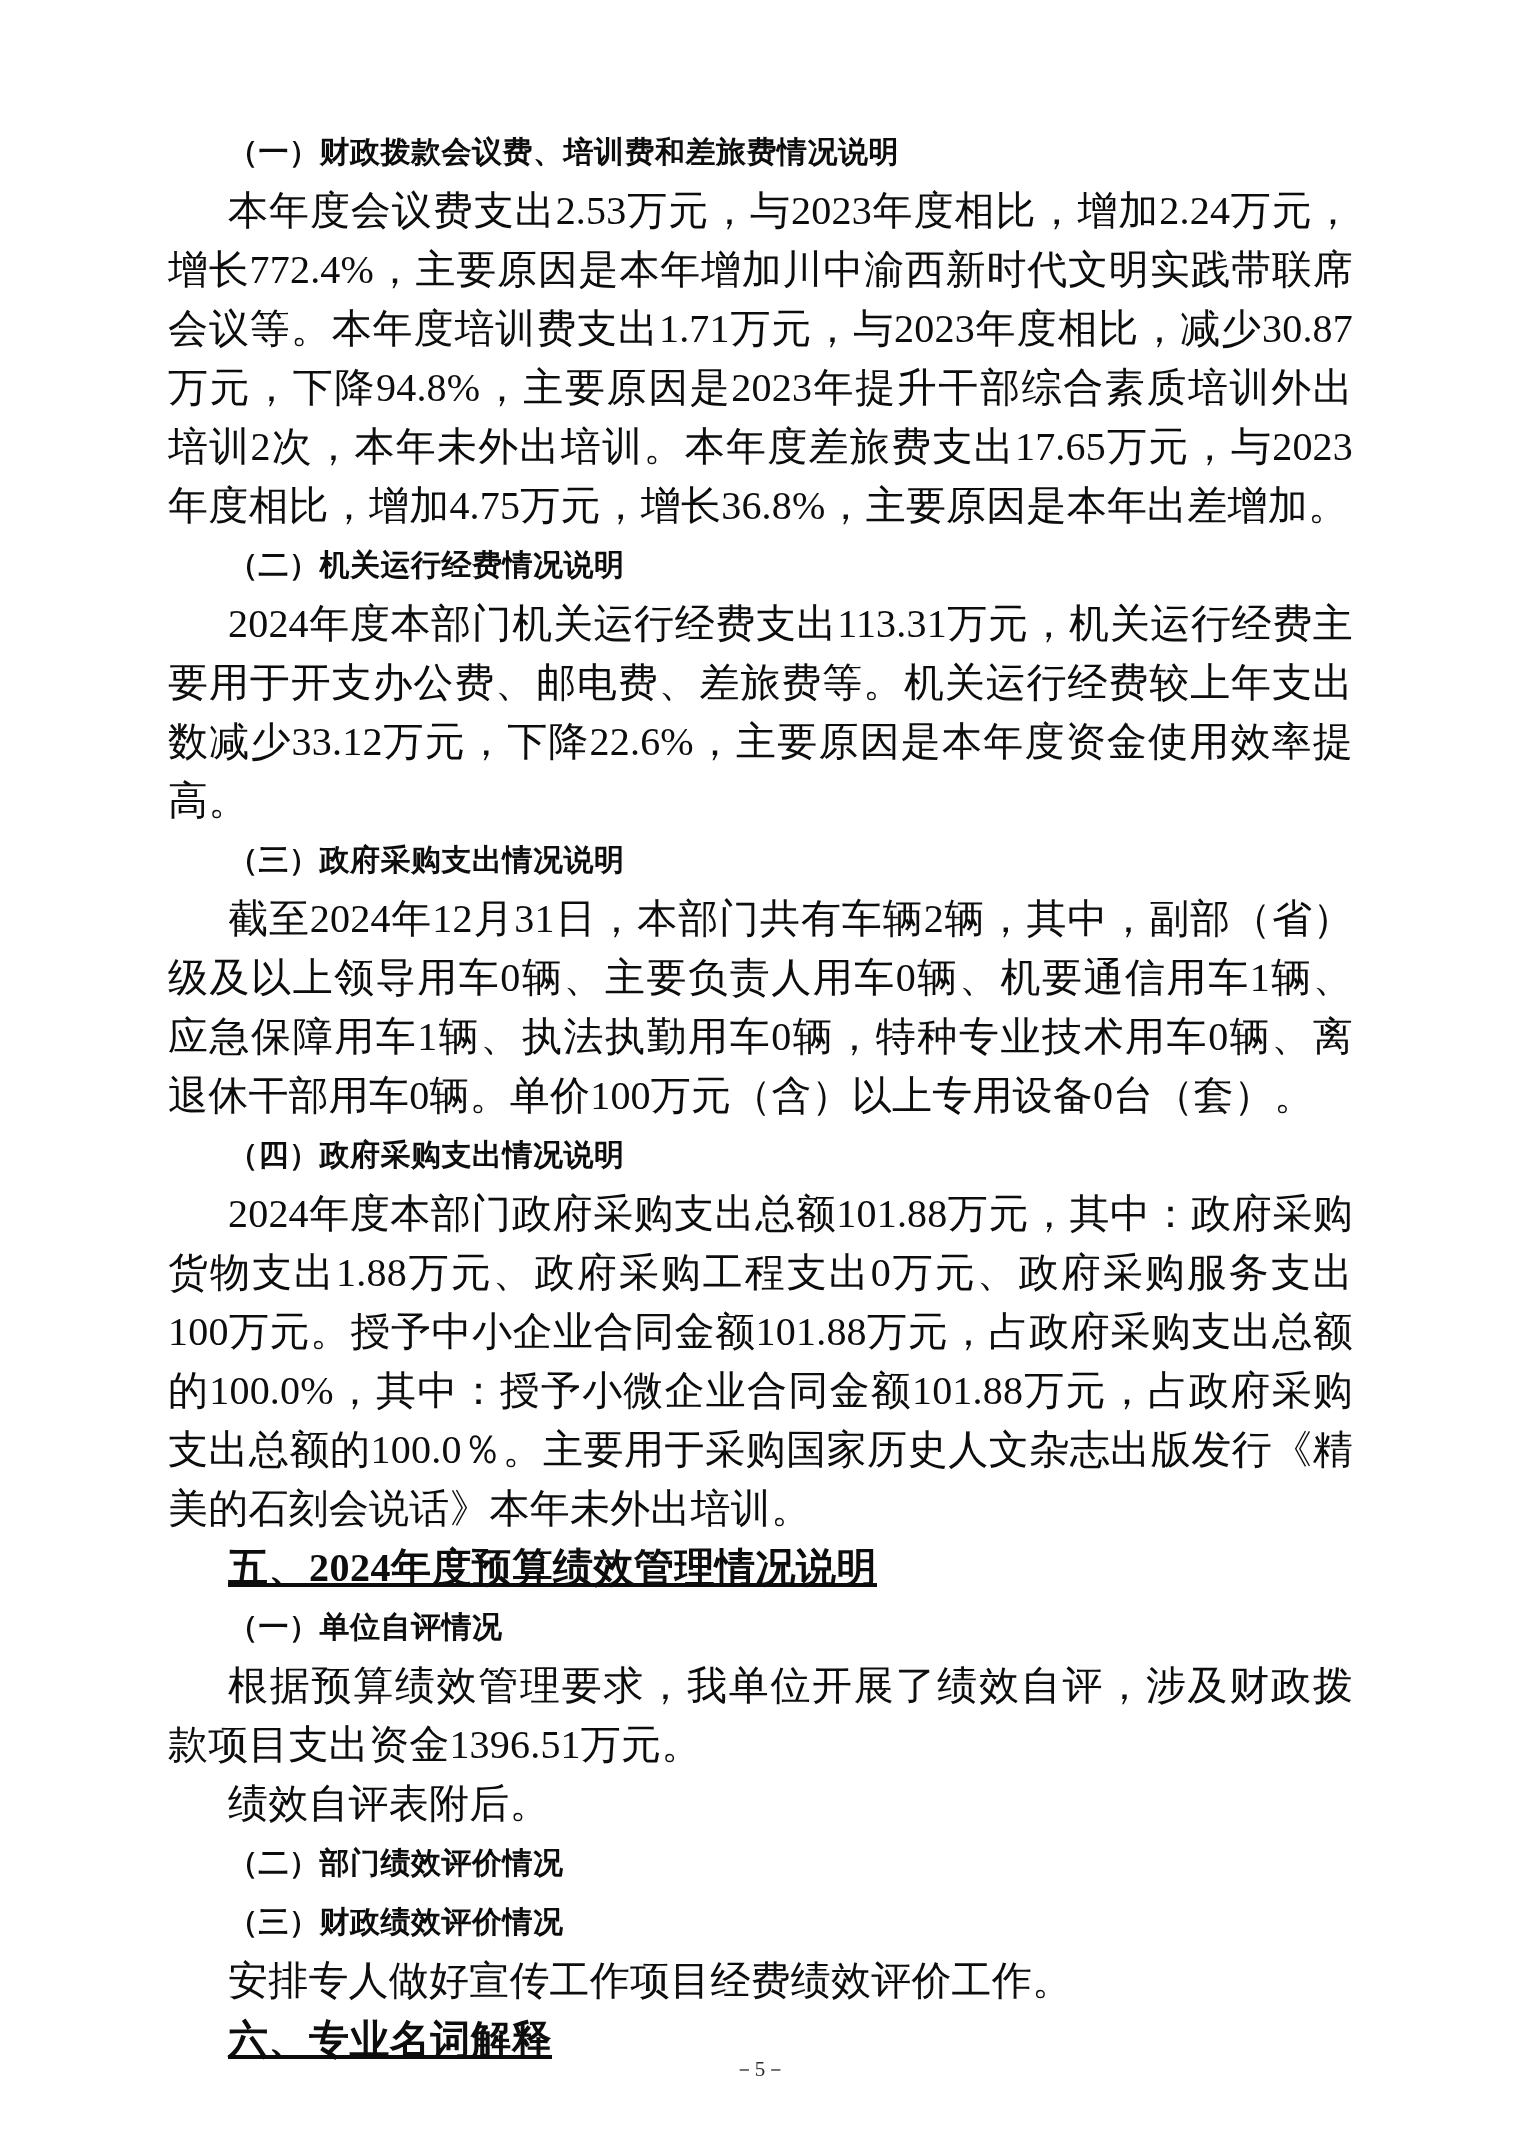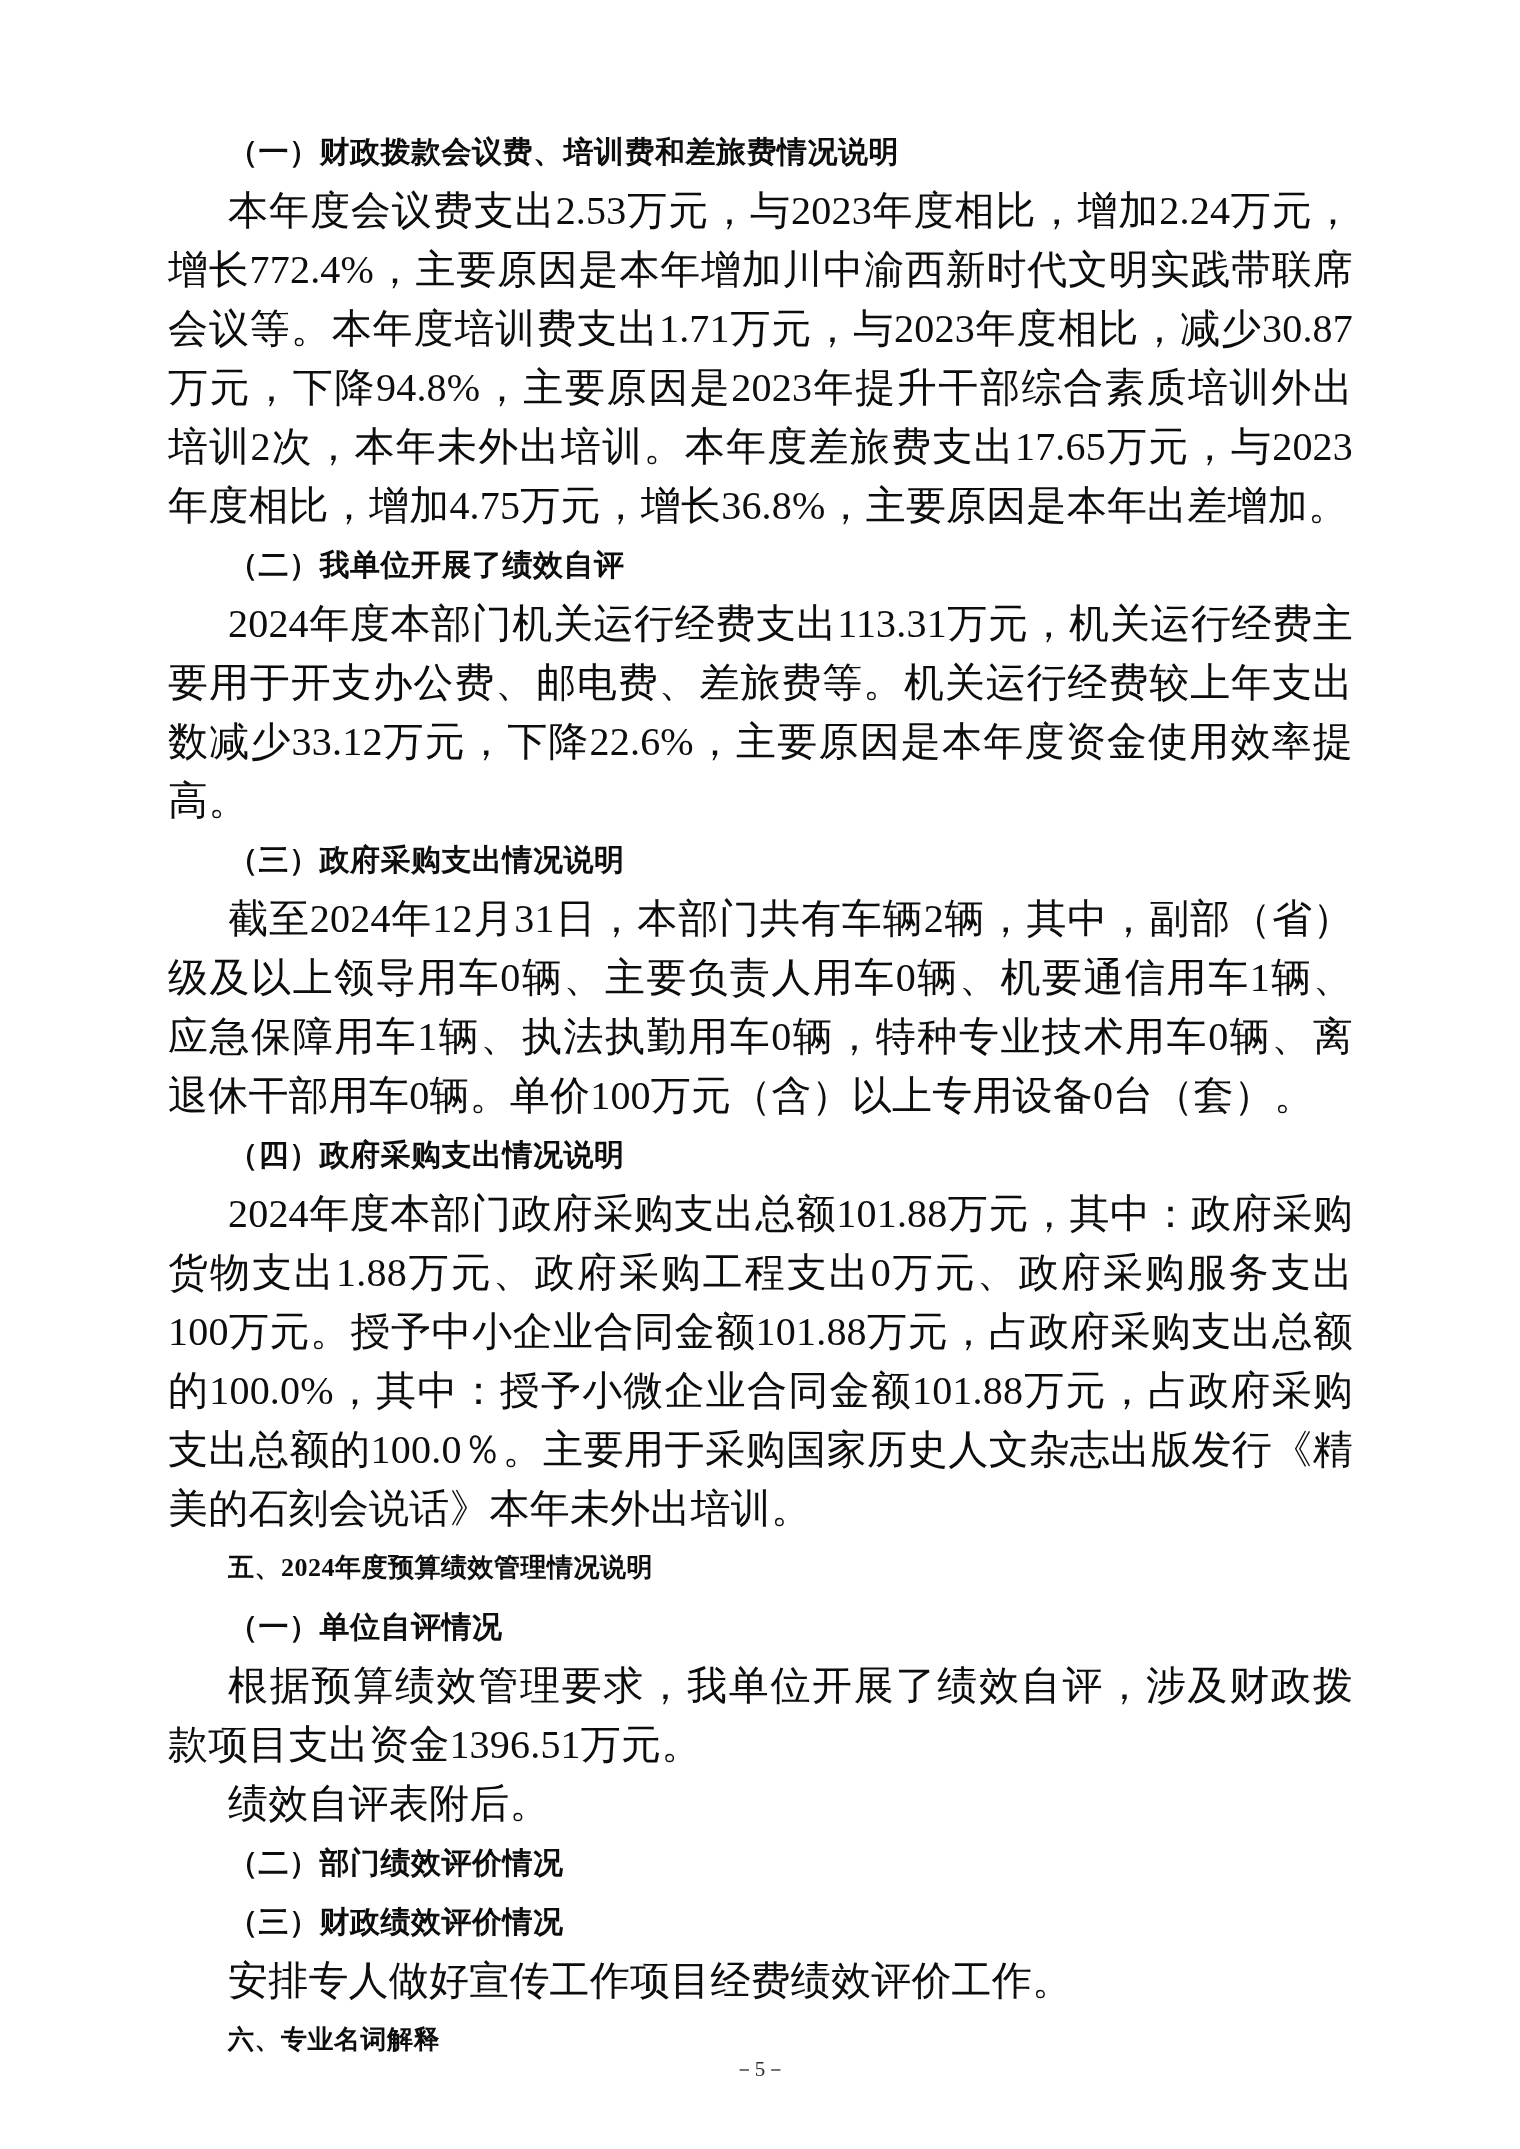--- a/index.html
+++ b/index.html
@@ -36,26 +36,27 @@
   }
   .heading {
     font-size: 30px;
     line-height: 59px;
     font-weight: bold;
     text-indent: 60px;
     margin: 0;
     letter-spacing: 0.5px;
   }
   .heading-major {
-    font-size: 26px;
+    font-size: 40px;
     line-height: 59px;
     font-weight: bold;
     text-indent: 60px;
     margin: 0;
     letter-spacing: 0.5px;
+    text-decoration: underline;
   }
   .footer {
     position: absolute;
     left: 0;
     right: 0;
     bottom: 66px;
     text-align: center;
     font-size: 21px;
     color: #2b2b2b;
     font-family: "Liberation Serif", "DejaVu Serif", serif;
@@ -63,21 +64,21 @@
 </style>
 </head>
 <body>
 
 <div class="page">
   <div class="content">
 
     <p class="heading">（一）财政拨款会议费、培训费和差旅费情况说明</p>
     <p class="para indent">本年度会议费支出2.53万元，与2023年度相比，增加2.24万元，增长772.4%，主要原因是本年增加川中渝西新时代文明实践带联席会议等。本年度培训费支出1.71万元，与2023年度相比，减少30.87万元，下降94.8%，主要原因是2023年提升干部综合素质培训外出培训2次，本年未外出培训。本年度差旅费支出17.65万元，与2023年度相比，增加4.75万元，增长36.8%，主要原因是本年出差增加。</p>
 
-    <p class="heading">（二）我单位开展了绩效自评</p>
+    <p class="heading">（二）机关运行经费情况说明</p>
     <p class="para indent">2024年度本部门机关运行经费支出113.31万元，机关运行经费主要用于开支办公费、邮电费、差旅费等。机关运行经费较上年支出数减少33.12万元，下降22.6%，主要原因是本年度资金使用效率提高。</p>
 
     <p class="heading">（三）政府采购支出情况说明</p>
     <p class="para indent">截至2024年12月31日，本部门共有车辆2辆，其中，副部（省）级及以上领导用车0辆、主要负责人用车0辆、机要通信用车1辆、应急保障用车1辆、执法执勤用车0辆，特种专业技术用车0辆、离退休干部用车0辆。单价100万元（含）以上专用设备0台（套）。</p>
 
     <p class="heading">（四）政府采购支出情况说明</p>
     <p class="para indent">2024年度本部门政府采购支出总额101.88万元，其中：政府采购货物支出1.88万元、政府采购工程支出0万元、政府采购服务支出100万元。授予中小企业合同金额101.88万元，占政府采购支出总额的100.0%，其中：授予小微企业合同金额101.88万元，占政府采购支出总额的100.0％。主要用于采购国家历史人文杂志出版发行《精美的石刻会说话》本年未外出培训。</p>
 
     <p class="heading-major">五、2024年度预算绩效管理情况说明</p>
 

